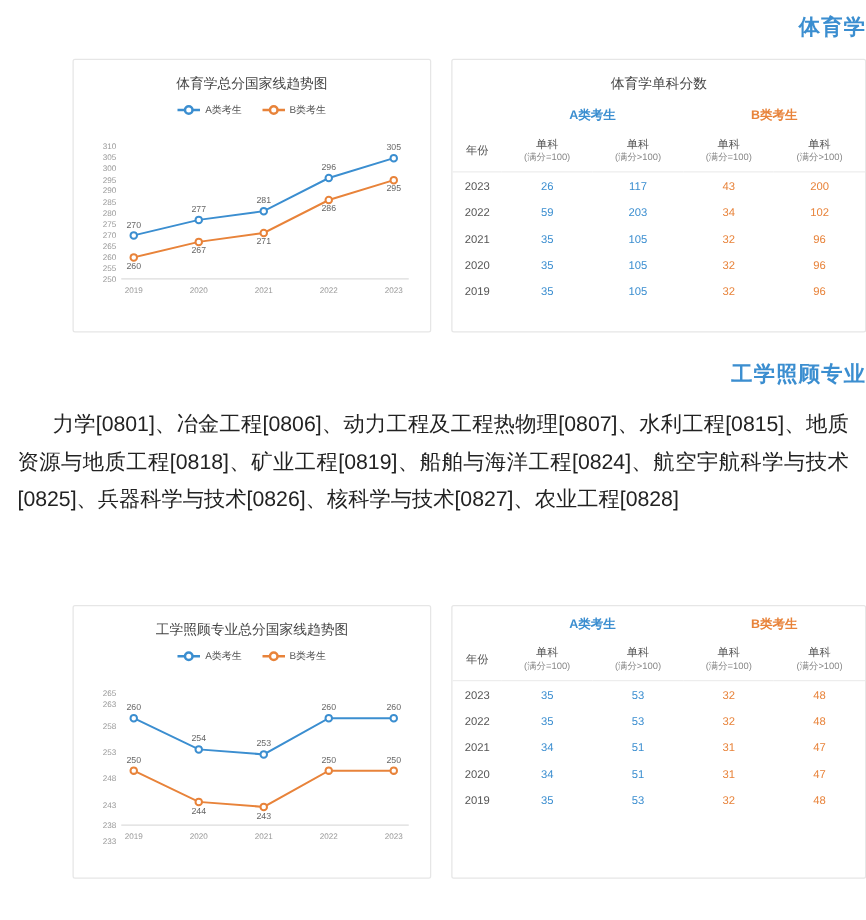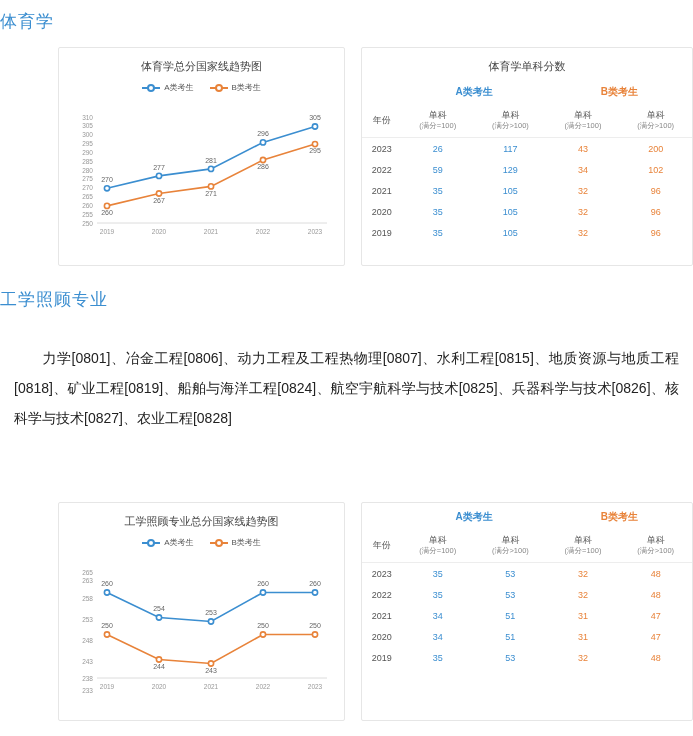--- a/index.html
+++ b/index.html
@@ -3,28 +3,28 @@
 <meta charset="utf-8">
 <style>
   html,body{margin:0;padding:0;}
   body{
     width:693px;height:736px;background:#ffffff;
     font-family:"Liberation Sans","DejaVu Sans",sans-serif;
     color:#333;
     overflow:hidden;
   }
   .section-title{
-    text-align:left;
+    text-align:right;
     color:#3b8ed0;
-    font-weight:normal;
+    font-weight:bold;
     font-size:17px;
     letter-spacing:1px;
   }
   #t1{margin-top:10px;}
-  #t2{margin-top:22px;margin-bottom:32px;}
+  #t2{margin-top:22px;margin-bottom:14px;}
 
   .panel-row{
     display:flex;
     justify-content:flex-end;
     gap:16px;
     margin-top:14px;
   }
   .card{
     border:1px solid #e6e6e6;
     background:#fff;
@@ -72,21 +72,21 @@
   .hdr .sub{font-size:7.5px;color:#888;display:block;}
   tbody td{
     text-align:center;padding:5.5px 0;font-size:9px;
   }
   tbody tr td:first-child{color:#555;}
   .va{color:#3b8ed0;}
   .vb{color:#e8833a;}
   .sep{border-bottom:1px solid #ededed;}
 
   .para{
-    font-size:14px;line-height:30px;color:#222;
+    font-size:17px;line-height:30px;color:#222;
     margin:0 14px;text-align:justify;
   }
   .para .indent{display:inline-block;width:28px;}
 </style>
 </head>
 <body>
 
 <div class="section-title" id="t1">体育学</div>
 
 <div class="panel-row">
@@ -190,21 +190,21 @@
         <tr>
           <td>2023</td>
           <td class="va">26</td>
           <td class="va">117</td>
           <td class="vb">43</td>
           <td class="vb">200</td>
         </tr>
         <tr>
           <td>2022</td>
           <td class="va">59</td>
-          <td class="va">129</td>
+          <td class="va">203</td>
           <td class="vb">34</td>
           <td class="vb">102</td>
         </tr>
         <tr>
           <td>2021</td>
           <td class="va">35</td>
           <td class="va">105</td>
           <td class="vb">32</td>
           <td class="vb">96</td>
         </tr>

